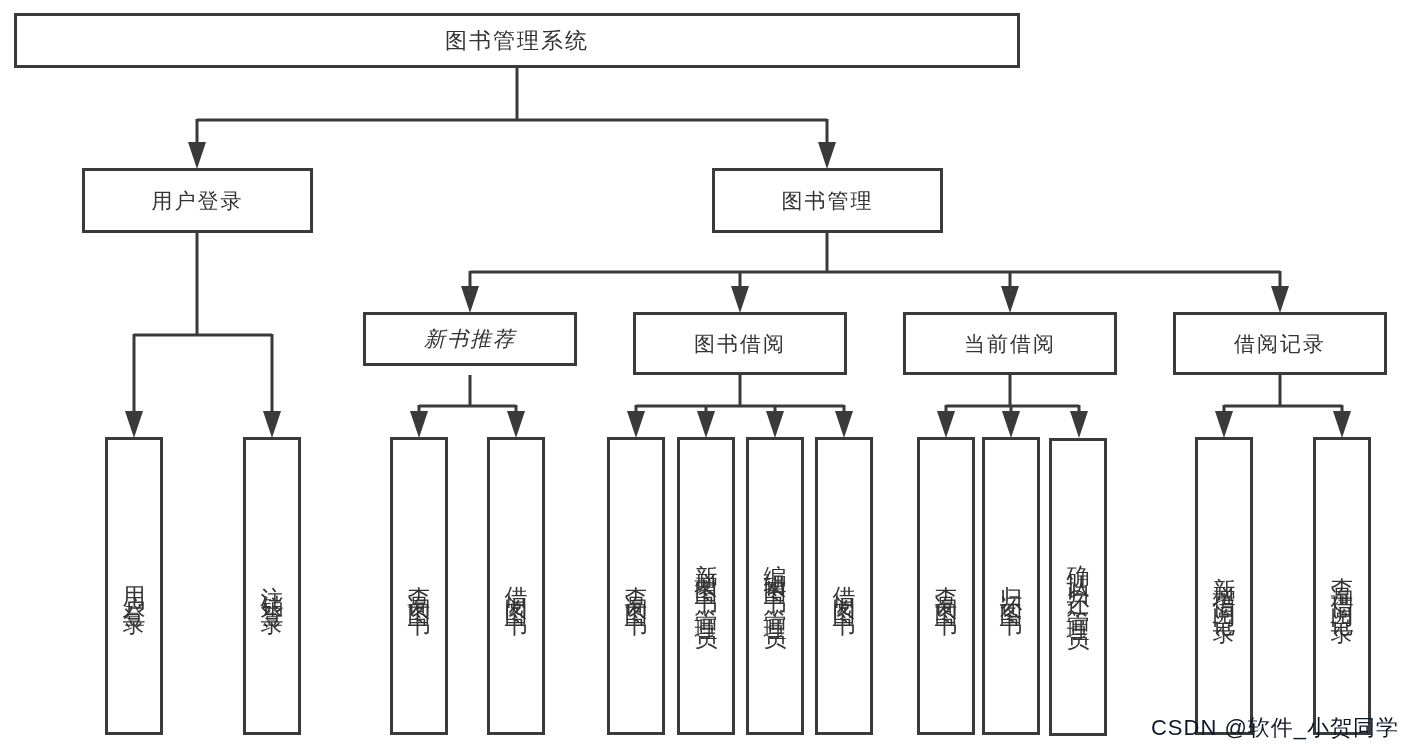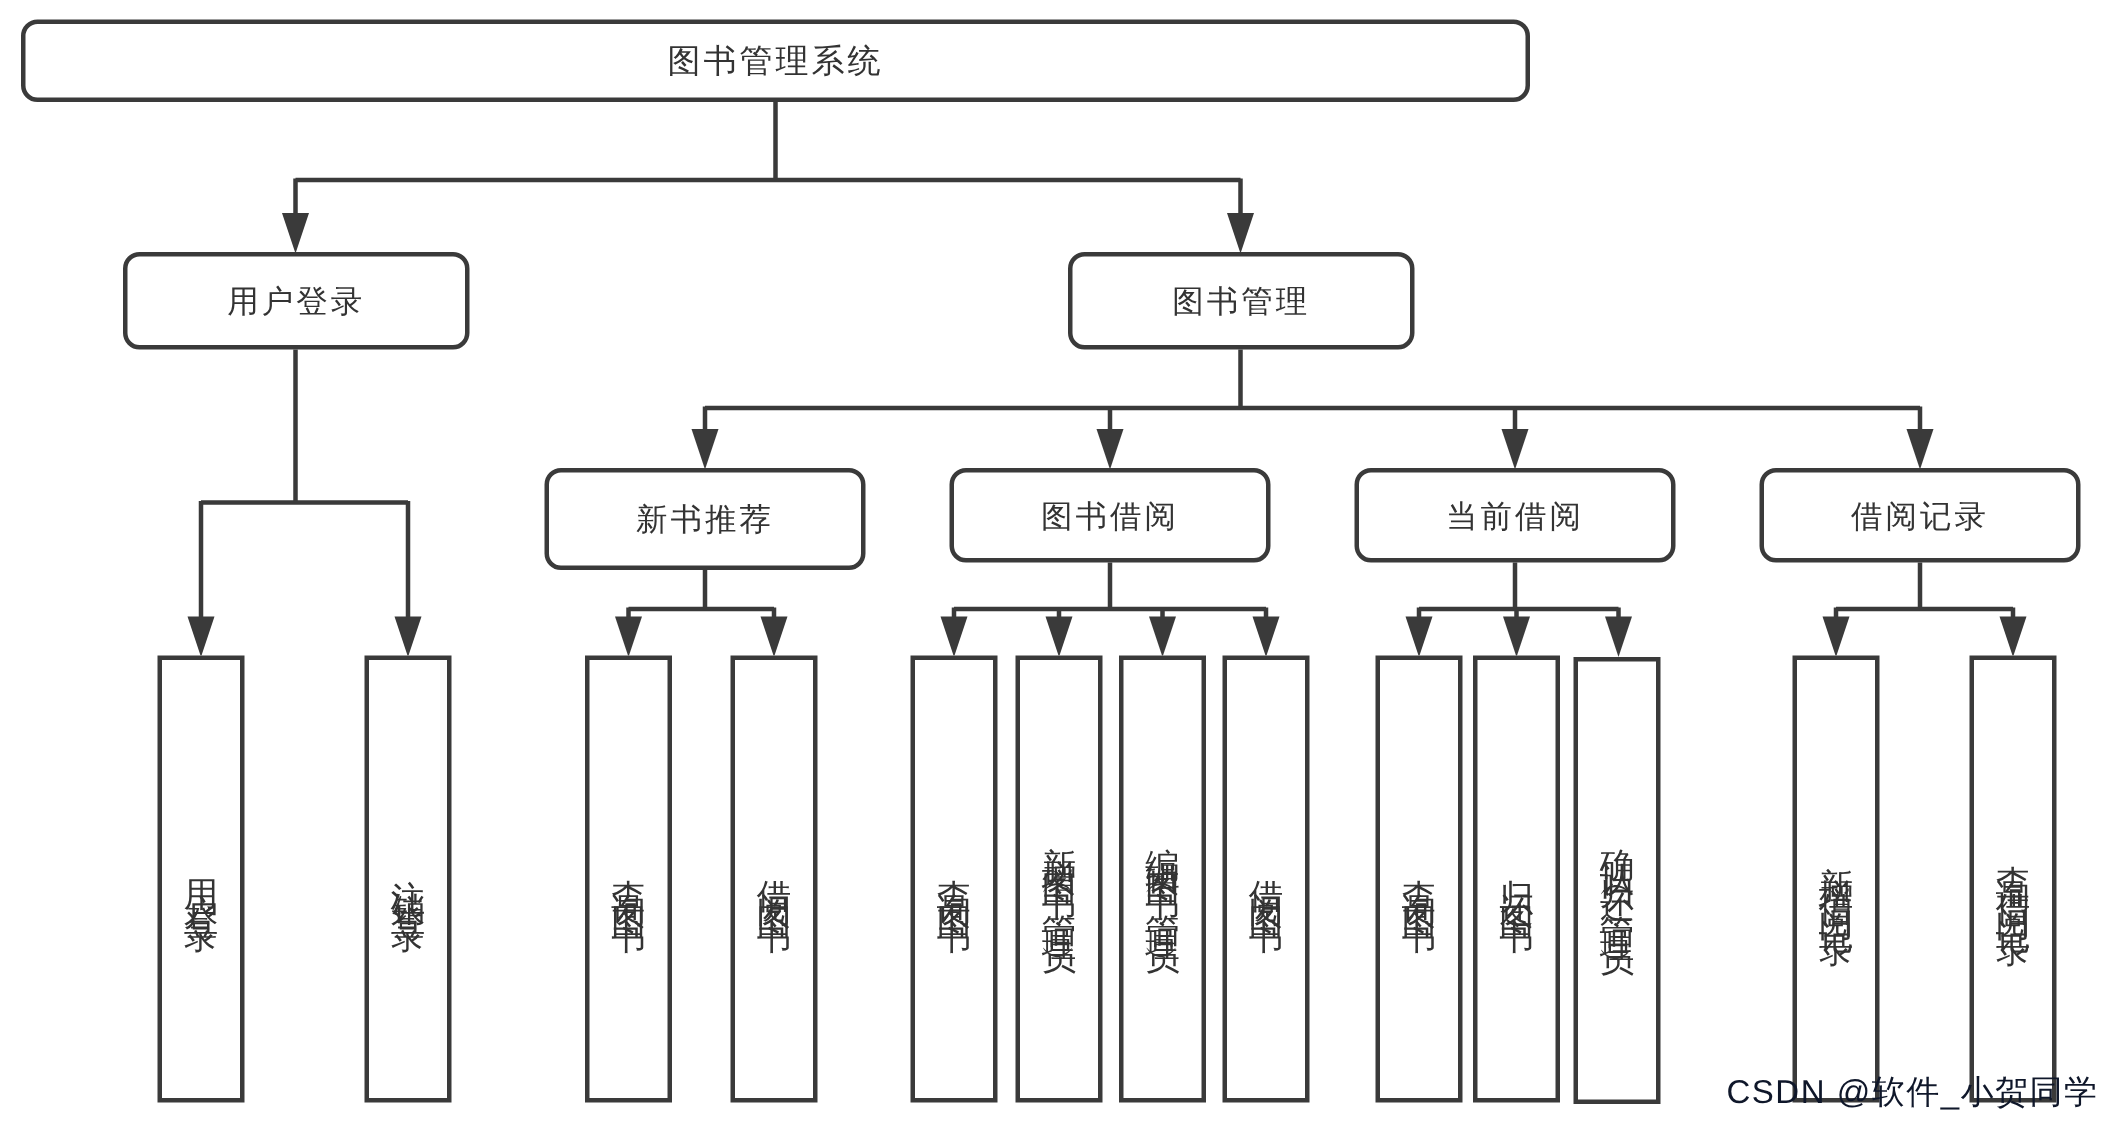--- a/index.html
+++ b/index.html
@@ -9,21 +9,21 @@
     font-family:"Liberation Sans","DejaVu Sans",sans-serif;
     color:#333333;
   }
   #stage{position:absolute;left:0;top:0;width:1405px;height:747px;}
   svg.connectors{position:absolute;left:0;top:0;width:1405px;height:747px;z-index:1;}
   .node{
     position:absolute;box-sizing:border-box;background:#ffffff;
     border:3px solid #3a3a3a;z-index:2;
     display:flex;align-items:center;justify-content:center;
   }
-  .hnode{font-size:21px;letter-spacing:2px;border-radius:11px;}
+  .hnode{font-size:21px;letter-spacing:2px;}
   .root{font-size:22px;}
   .vnode{width:58px;top:437px;height:298px;}
   .vnode .vtext{
     writing-mode:vertical-rl;text-orientation:mixed;
     font-size:23px;letter-spacing:9px;line-height:1;
     white-space:nowrap;
   }
   .watermark{
     position:absolute;right:6px;bottom:4px;z-index:5;
     font-size:22px;color:#0f172a;letter-spacing:1px;
@@ -97,21 +97,21 @@
     <span>图书管理系统</span>
   </div>
 
   <div class="node hnode" style="left:82px;top:168px;width:231px;height:65px;">
     <span>用户登录</span>
   </div>
   <div class="node hnode" style="left:712px;top:168px;width:231px;height:65px;">
     <span>图书管理</span>
   </div>
 
-  <div class="node hnode" style="left:363px;top:312px;width:214px;height:68px;">
+  <div class="node hnode" style="left:363px;top:312px;width:214px;height:54px;font-style:italic;">
     <span>新书推荐</span>
   </div>
   <div class="node hnode" style="left:903px;top:312px;width:214px;height:63px;">
     <span>当前借阅</span>
   </div>
   <div class="node hnode" style="left:633px;top:312px;width:214px;height:63px;">
     <span>图书借阅</span>
   </div>
   <div class="node hnode" style="left:1173px;top:312px;width:214px;height:63px;">
     <span>借阅记录</span>

